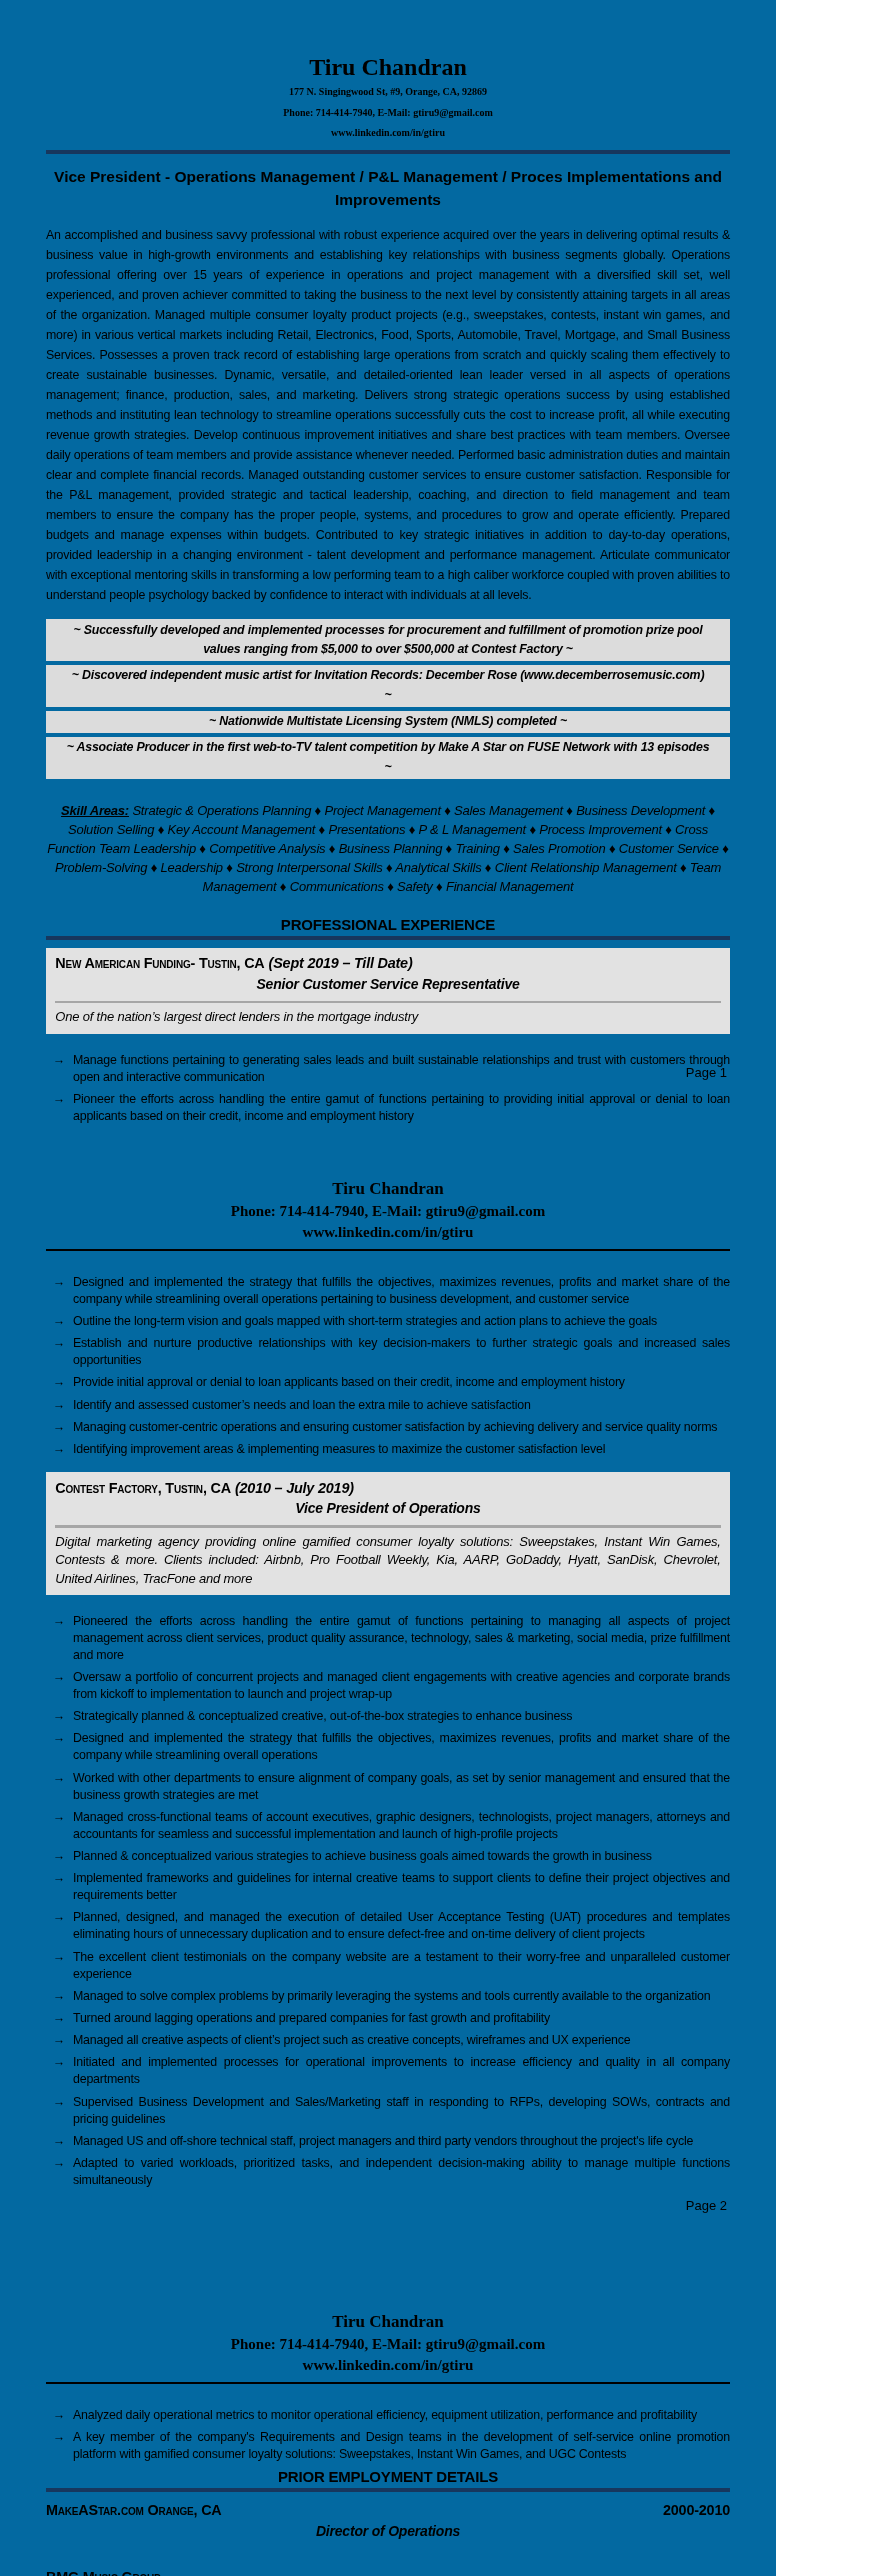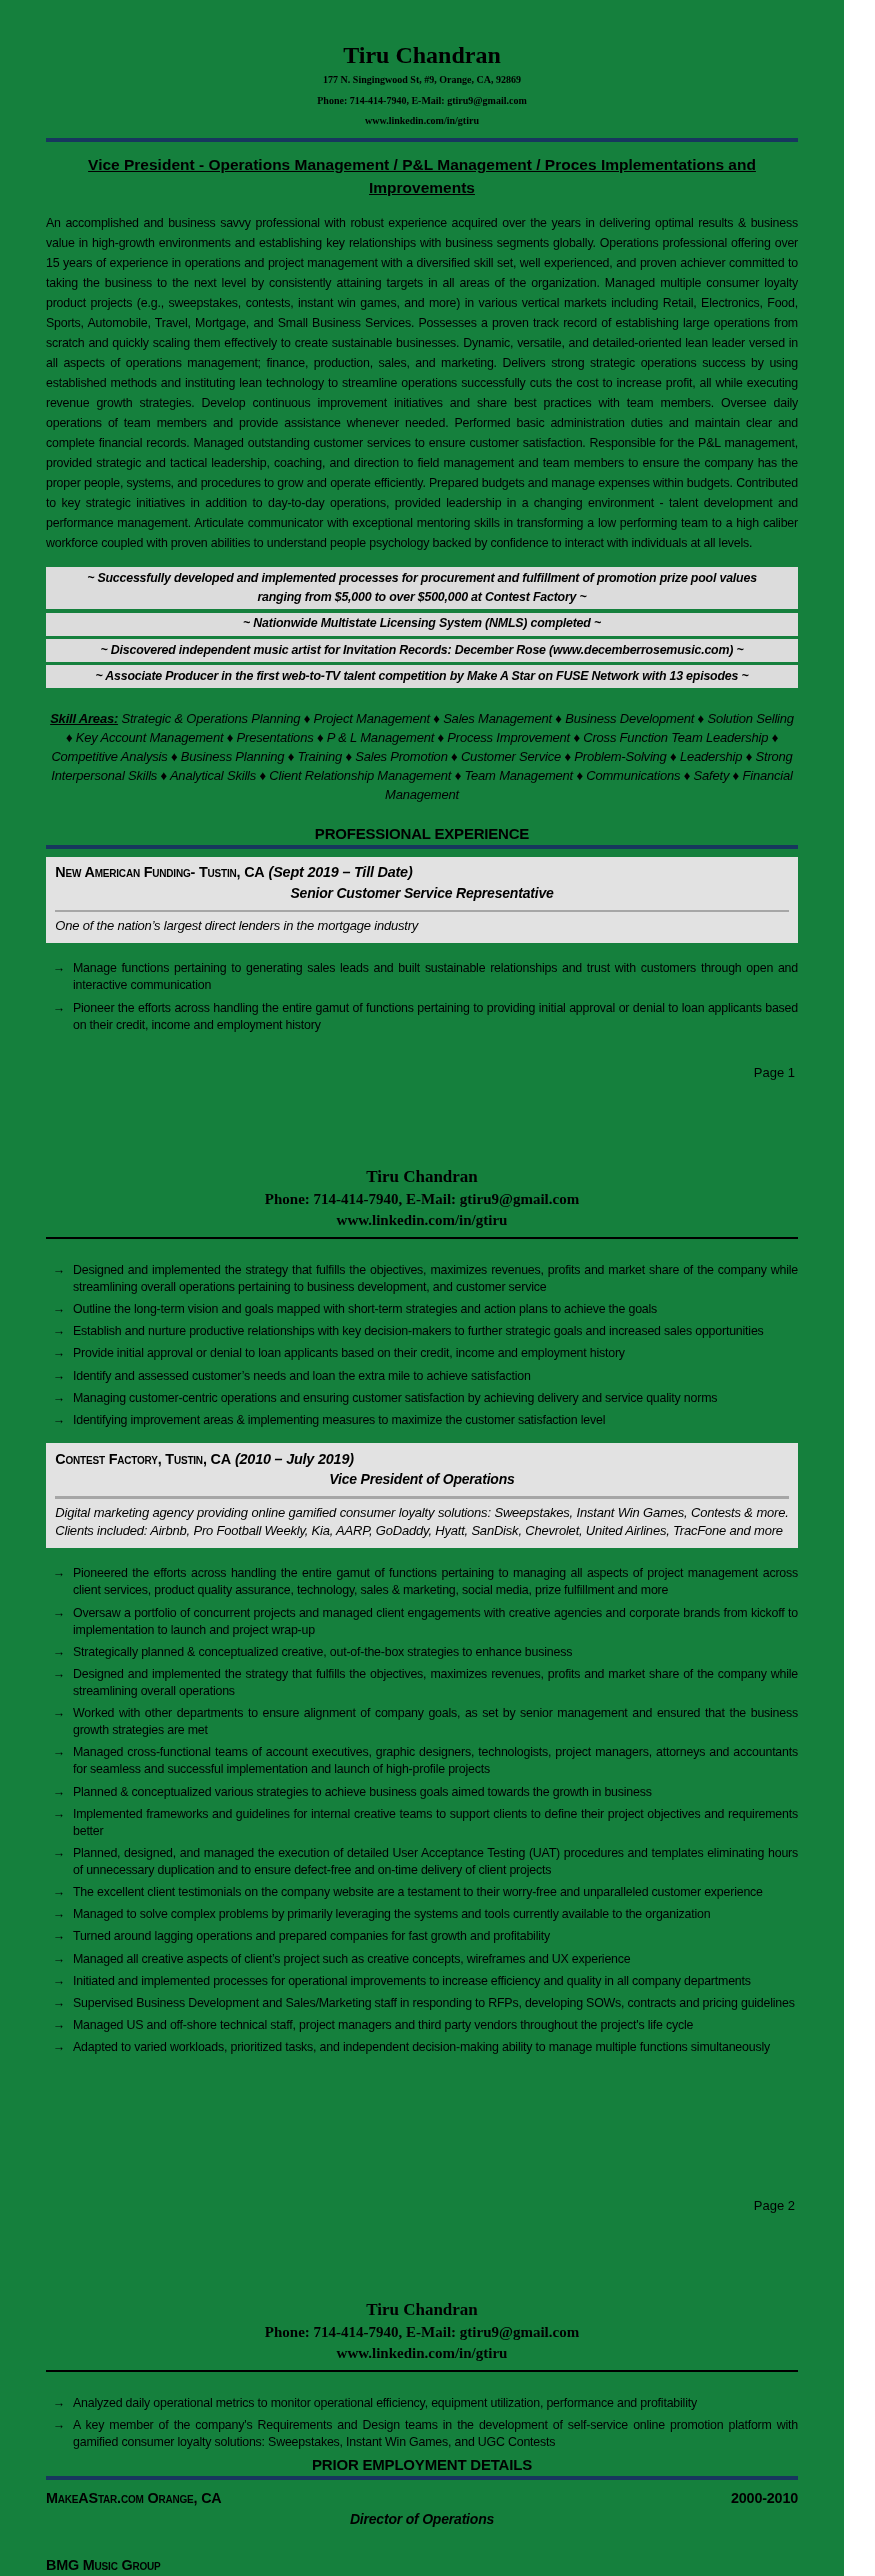--- a/index.html
+++ b/index.html
@@ -6,46 +6,45 @@
     margin: 0;
     padding: 0;
     background: #ffffff;
     width: 876px;
     font-family: "Liberation Sans", sans-serif;
     color: #000;
   }
   .doc { width: 876px; }
   .page {
     position: relative;
-    width: 844px;
+    width: 776px;
     height: 1133px;
     box-sizing: border-box;
-    padding: 0 46px;
+    padding: 12px 46px;
     overflow: hidden;
-    background: #15803d;
+    background: #0369a1;
   }
   .serif { font-family: "Liberation Serif", serif; }
 
   
   .p1-header { padding-top: 40px; text-align: center; }
   .p1-name { font-size: 24px; font-weight: bold; line-height: 30px; }
   .p1-contact { font-size: 10px; font-weight: bold; line-height: 20.6px; }
 
   .rule-navy { background: #17375E; height: 4.1px; margin-top: 6.2px; }
   .rule-navy.mid { height: 3.6px; margin-top: 3.1px; }
   .rule-black { background: #000; height: 1.5px; margin-top: 7.2px; }
 
   
   .headline {
     margin: 11.3px 0 0 0;
     text-align: center;
     font-size: 15.5px;
     font-weight: bold;
     line-height: 23px;
-    text-decoration: underline;
   }
   .body-text {
     font-size: 12.4px;
     letter-spacing: -0.2px;
     text-align: justify;
   }
   .summary { margin: 13.4px 0 0 0; line-height: 20px; }
 
   
   .highlights { margin-top: 14.4px; }
@@ -157,22 +156,22 @@
       <div class="p1-contact">www.linkedin.com/in/gtiru</div>
     </header>
     <div class="rule-navy"></div>
 
     <h1 class="headline">Vice President - Operations Management / P&amp;L Management / Proces Implementations and Improvements</h1>
 
     <p class="summary body-text">An accomplished and business savvy professional with robust experience acquired over the years in delivering optimal results &amp; business value in high-growth environments and establishing key relationships with business segments globally. Operations professional offering over 15 years of experience in operations and project management with a diversified skill set, well experienced, and proven achiever committed to taking the business to the next level by consistently attaining targets in all areas of the organization. Managed multiple consumer loyalty product projects (e.g., sweepstakes, contests, instant win games, and more) in various vertical markets including Retail, Electronics, Food, Sports, Automobile, Travel, Mortgage, and Small Business Services. Possesses a proven track record of establishing large operations from scratch and quickly scaling them effectively to create sustainable businesses. Dynamic, versatile, and detailed-oriented lean leader versed in all aspects of operations management; finance, production, sales, and marketing. Delivers strong strategic operations success by using established methods and instituting lean technology to streamline operations successfully cuts the cost to increase profit, all while executing revenue growth strategies. Develop continuous improvement initiatives and share best practices with team members. Oversee daily operations of team members and provide assistance whenever needed. Performed basic administration duties and maintain clear and complete financial records. Managed outstanding customer services to ensure customer satisfaction. Responsible for the P&amp;L management, provided strategic and tactical leadership, coaching, and direction to field management and team members to ensure the company has the proper people, systems, and procedures to grow and operate efficiently. Prepared budgets and manage expenses within budgets. Contributed to key strategic initiatives in addition to day-to-day operations, provided leadership in a changing environment - talent development and performance management. Articulate communicator with exceptional mentoring skills in transforming a low performing team to a high caliber workforce coupled with proven abilities to understand people psychology backed by confidence to interact with individuals at all levels.</p>
 
     <div class="highlights">
       <p class="hl">~ Successfully developed and implemented processes for procurement and fulfillment of promotion prize pool values ranging from $5,000 to over $500,000 at Contest Factory ~</p>
+      <p class="hl">~ Discovered independent music artist for Invitation Records: December Rose (www.decemberrosemusic.com) ~</p>
       <p class="hl">~ Nationwide Multistate Licensing System (NMLS) completed ~</p>
-      <p class="hl">~ Discovered independent music artist for Invitation Records: December Rose (www.decemberrosemusic.com) ~</p>
       <p class="hl">~ Associate Producer in the first web-to-TV talent competition by Make A Star on FUSE Network with 13 episodes ~</p>
     </div>
 
     <p class="skills"><span class="skills-label">Skill Areas:</span><span class="skills-text"> Strategic &amp; Operations Planning ♦ Project Management ♦  Sales Management ♦ Business Development ♦ Solution Selling ♦ Key Account Management ♦ Presentations ♦  P &amp; L Management ♦ Process Improvement ♦ Cross Function Team Leadership ♦ Competitive Analysis ♦ Business Planning ♦ Training ♦ Sales Promotion ♦ Customer Service ♦ Problem-Solving ♦ Leadership ♦ Strong Interpersonal Skills  ♦ Analytical Skills ♦ Client Relationship Management ♦ Team Management ♦ Communications ♦ Safety ♦ Financial Management</span></p>
 
     <h2 class="section-heading">PROFESSIONAL EXPERIENCE</h2>
     <div class="rule-navy mid"></div>
 
     <div class="job-box">
       <div class="job-line1"><span class="job-company">New American Funding- Tustin, CA</span><span class="job-dates">(Sept 2019 – Till Date)</span></div>

